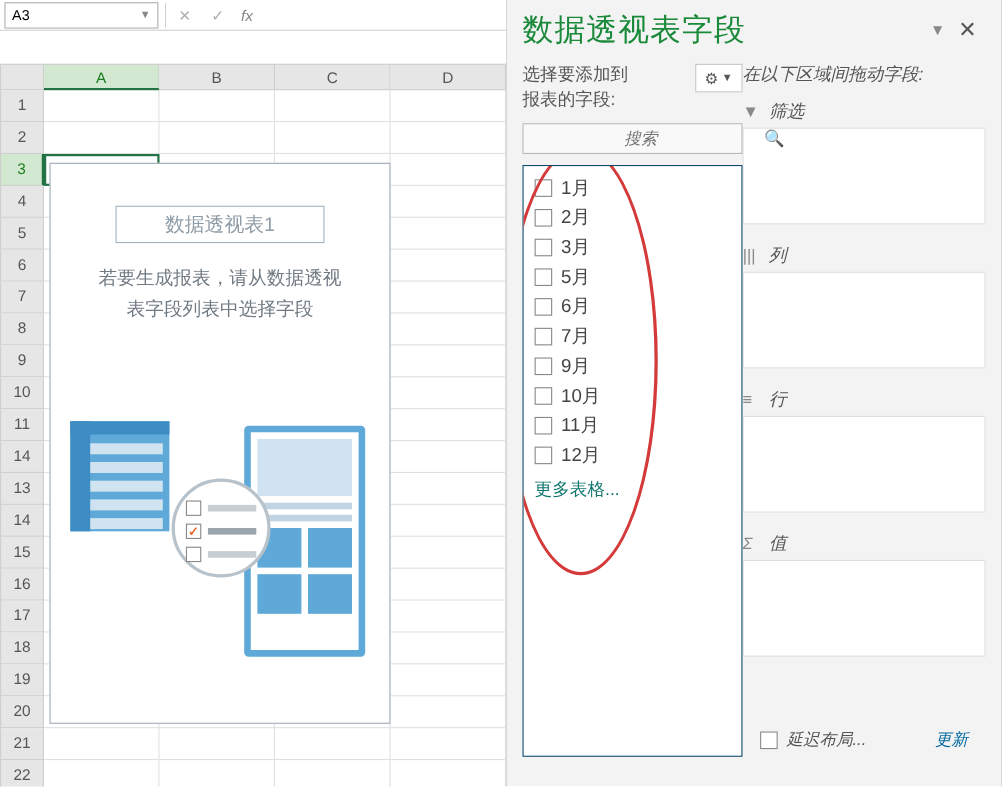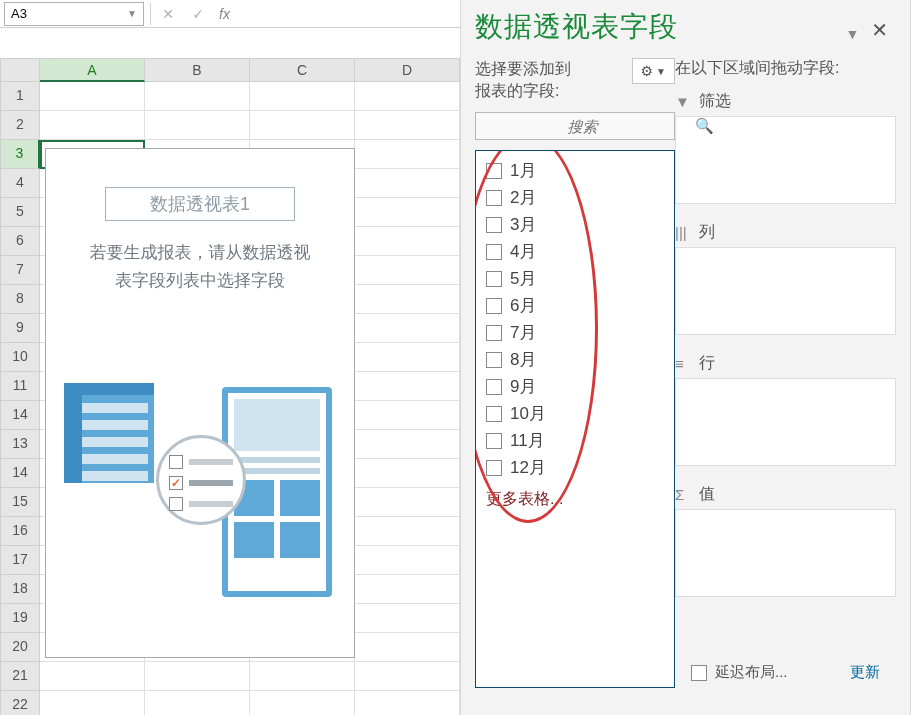--- a/index.html
+++ b/index.html
@@ -45,37 +45,37 @@
 .dev-grid { display: flex; flex-wrap: wrap; gap: 6px; margin: 6px; }
 .dev-sq { width: 40px; height: 36px; background: #5fa9d8; }
 .mag { position: absolute; left: 110px; top: 80px; width: 90px; height: 90px; border: 3px solid #b7c2ca; border-radius: 50%; background: #fff; }
 .mag-row { display:flex; align-items:center; margin: 7px 10px; }
 .mag-box { width:14px; height:14px; border:1px solid #888; margin-right:6px; background:#fff; display:flex; align-items:center; justify-content:center; }
 .mag-line { flex:1; height:6px; background:#c6ced4; }
 .checkmark { color:#e86b2a; font-weight:bold; font-size:12px; }
 
 
 .pane { position: absolute; top: 0; left: 460px; right: 0; bottom: 0; background: #f3f3f3; border-left: 1px solid #d8d8d8; border-right: 1px solid #d8d8d8; padding: 8px 14px; }
-.pane-header { display: flex; align-items: flex-end; }
+.pane-header { display: flex; align-items: center; }
 .pane-title { color: #1a8a3a; font-size: 28px; font-weight: 400; flex: 1; letter-spacing: 1px; }
 .pane-dd { color: #888; font-size: 14px; padding: 4px; }
 .pane-close { color: #555; font-size: 20px; padding: 4px 8px; }
 .pane-body { display: flex; margin-top: 12px; height: 630px; }
 .pane-left { width: 200px; display: flex; flex-direction: column; position: relative; }
-.pane-right { flex: 1; display: flex; flex-direction: column; }
+.pane-right { flex: 1; display: flex; flex-direction: column; font-style: italic; }
 .pl-head { display: flex; align-items: flex-start; gap: 8px; }
 .pl-label { font-size: 16px; color: #555; line-height: 22px; }
 .gear-btn { margin-left:auto; border: 1px solid #c6c6c6; background: #fff; padding: 4px 8px; display: flex; align-items: center; gap: 3px; color: #555; }
 .pl-search { margin-top: 10px; border: 1px solid #b8b8b8; background: #f9f9f9; display: flex; align-items: center; height: 28px; }
 .pl-search input { flex: 1; border: none; background: transparent; padding: 0 6px; outline: none; font-size: 15px; font-style: italic; color: #888; text-align: center; }
 .pl-search .sicon { color: #2b6cb0; padding: 0 6px; font-size: 15px; }
 .field-list { margin-top: 10px; background: #fff; border: 1px solid #0c4a6e; flex: 1; padding: 6px 4px; overflow: hidden; position: relative; }
 .field-item { display: flex; align-items: center; padding: 2px 6px; font-size: 17px; color: #444; }
 .field-item .cb { width: 16px; height: 16px; border: 1px solid #888; margin-right: 8px; background:#fff; }
-.more-tables { padding: 8px 6px; color: #7f1d1d; font-size: 16px; }
+.more-tables { padding: 8px 6px; color: #0f766e; font-size: 16px; }
 .ring { position: absolute; border: 3px solid #d43a3a; border-radius: 50%; pointer-events: none; }
 
 .pr-label { font-size: 16px; color: #555; margin-bottom: 12px; }
 .dz-label { display: flex; align-items: center; gap: 6px; color: #555; font-size: 16px; margin-bottom: 4px; }
 .dz-icon { color: #888; font-size: 15px; width: 18px; }
 .drop-zone { background: #fff; border: 1px solid #ddd; height: 90px; margin-bottom: 18px; }
 .dz-small { height: 88px; }
 .pane-footer { display: flex; align-items: center; gap: 8px; margin-top: auto; padding: 6px 16px; }
 .pf-cb { width: 16px; height: 16px; border: 1px solid #888; background:#fff; }
 .pf-label { color: #555; font-size: 15px; flex:1; white-space: nowrap; overflow: hidden; text-overflow: ellipsis; }
@@ -342,37 +342,29 @@
           <div class="field-item">
             <div class="cb"></div>
             <span>2月</span>
           </div>
           <div class="field-item">
             <div class="cb"></div>
             <span>3月</span>
           </div>
           <div class="field-item">
             <div class="cb"></div>
-            <span>4月</span>
-          </div>
-          <div class="field-item">
-            <div class="cb"></div>
             <span>5月</span>
           </div>
           <div class="field-item">
             <div class="cb"></div>
             <span>6月</span>
           </div>
           <div class="field-item">
             <div class="cb"></div>
             <span>7月</span>
-          </div>
-          <div class="field-item">
-            <div class="cb"></div>
-            <span>8月</span>
           </div>
           <div class="field-item">
             <div class="cb"></div>
             <span>9月</span>
           </div>
           <div class="field-item">
             <div class="cb"></div>
             <span>10月</span>
           </div>
           <div class="field-item">

